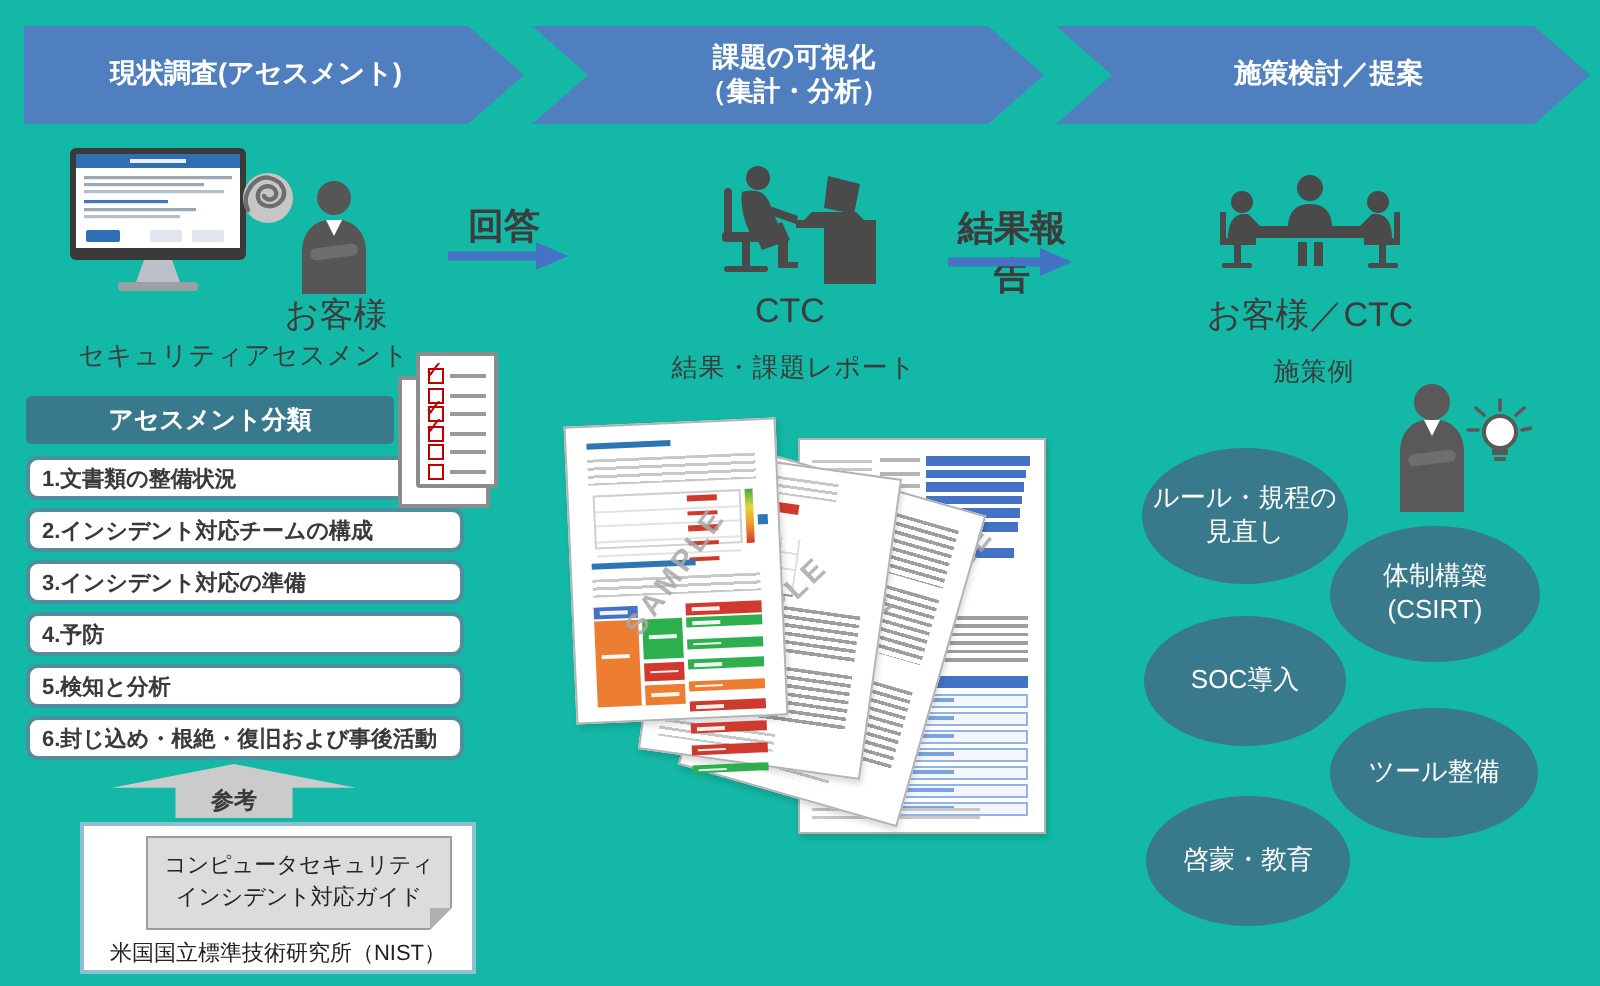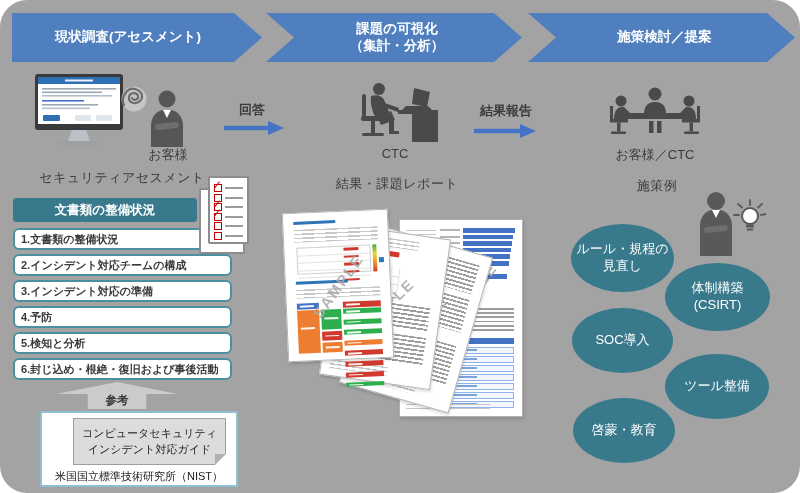--- a/index.html
+++ b/index.html
@@ -1,30 +1,30 @@
 <!DOCTYPE html>
 <html><head>
 <meta charset="utf-8">
 <style>
   html,body{margin:0;padding:0;background:#fff;}
-  .stage{position:relative;width:800px;height:493px;background:#a3a3a3;overflow:hidden;
-         font-family:"Liberation Sans","DejaVu Sans",sans-serif;color:#3a3a3a;border-radius:27px;}
+  .stage{position:relative;width:800px;height:493px;background:#14b8a6;overflow:hidden;
+         font-family:"Liberation Sans","DejaVu Sans",sans-serif;color:#3a3a3a;}
   .abs{position:absolute;}
 
   
   .banner{position:absolute;top:13px;height:49px;background:#4f7fbe;color:#fff;
           display:flex;flex-direction:column;align-items:center;justify-content:center;
           font-size:13.5px;font-weight:bold;line-height:1.25;text-align:center;}
   #b1{left:12px;width:250px;clip-path:polygon(0 0,calc(100% - 28px) 0,100% 50%,calc(100% - 28px) 100%,0 100%);padding-right:18px;box-sizing:border-box;}
   #b2{left:266px;width:256px;clip-path:polygon(0 0,calc(100% - 28px) 0,100% 50%,calc(100% - 28px) 100%,0 100%,28px 50%);padding:0 16px 0 22px;box-sizing:border-box;}
   #b3{left:528px;width:267px;clip-path:polygon(0 0,calc(100% - 28px) 0,100% 50%,calc(100% - 28px) 100%,0 100%,28px 50%);padding:0 16px 0 22px;box-sizing:border-box;}
 
-  .lbl{position:absolute;text-align:center;font-size:13px;color:#3c3c3c;}
+  .lbl{position:absolute;text-align:center;font-size:17px;color:#3c3c3c;}
   .seclbl{position:absolute;text-align:center;font-size:13px;color:#3c3c3c;letter-spacing:.5px;}
-  .flowlbl{position:absolute;text-align:center;font-size:13px;color:#3c3c3c;font-weight:600;}
+  .flowlbl{position:absolute;text-align:center;font-size:18px;color:#3c3c3c;font-weight:600;}
 
   
   .as-header{position:absolute;left:13px;top:198px;width:184px;height:24px;background:#38798c;
              border-radius:3px;color:#fff;font-size:12.5px;font-weight:bold;
              display:flex;align-items:center;justify-content:center;}
   .as-item{position:absolute;left:13px;width:219px;height:22px;background:#fff;
            border:2px solid #4e8ea1;border-radius:6px;box-sizing:border-box;
            display:flex;align-items:center;padding-left:6px;font-size:11px;font-weight:700;color:#3a3a3a;white-space:nowrap;}
 
   
@@ -172,21 +172,21 @@
     <rect x="74" y="33" width="18" height="3.5" fill="#4a4a4a"></rect>
     <rect x="81.5" y="36.5" width="3.5" height="9" fill="#4a4a4a"></rect>
     <rect x="76" y="45.5" width="15" height="2.5" rx="1" fill="#4a4a4a"></rect>
   </svg>
   <div class="lbl" style="left:598px;top:146px;width:114px;">お客様／CTC</div>
 
   <div class="seclbl" style="left:38px;top:169px;width:168px;">セキュリティアセスメント</div>
   <div class="seclbl" style="left:330px;top:175px;width:134px;">結果・課題レポート</div>
   <div class="seclbl" style="left:618px;top:177px;width:78px;">施策例</div>
 
-  <div class="as-header">文書類の整備状況</div>
+  <div class="as-header">アセスメント分類</div>
 
   <div class="chklist">
     <div class="sheet-b"></div>
     <div class="sheet-f">
       <div class="chkrow">
           <span class="chkbox"></span>
           <span class="chkline"></span>
           <span class="chkmark">✓</span>
         </div>
       <div class="chkrow">

